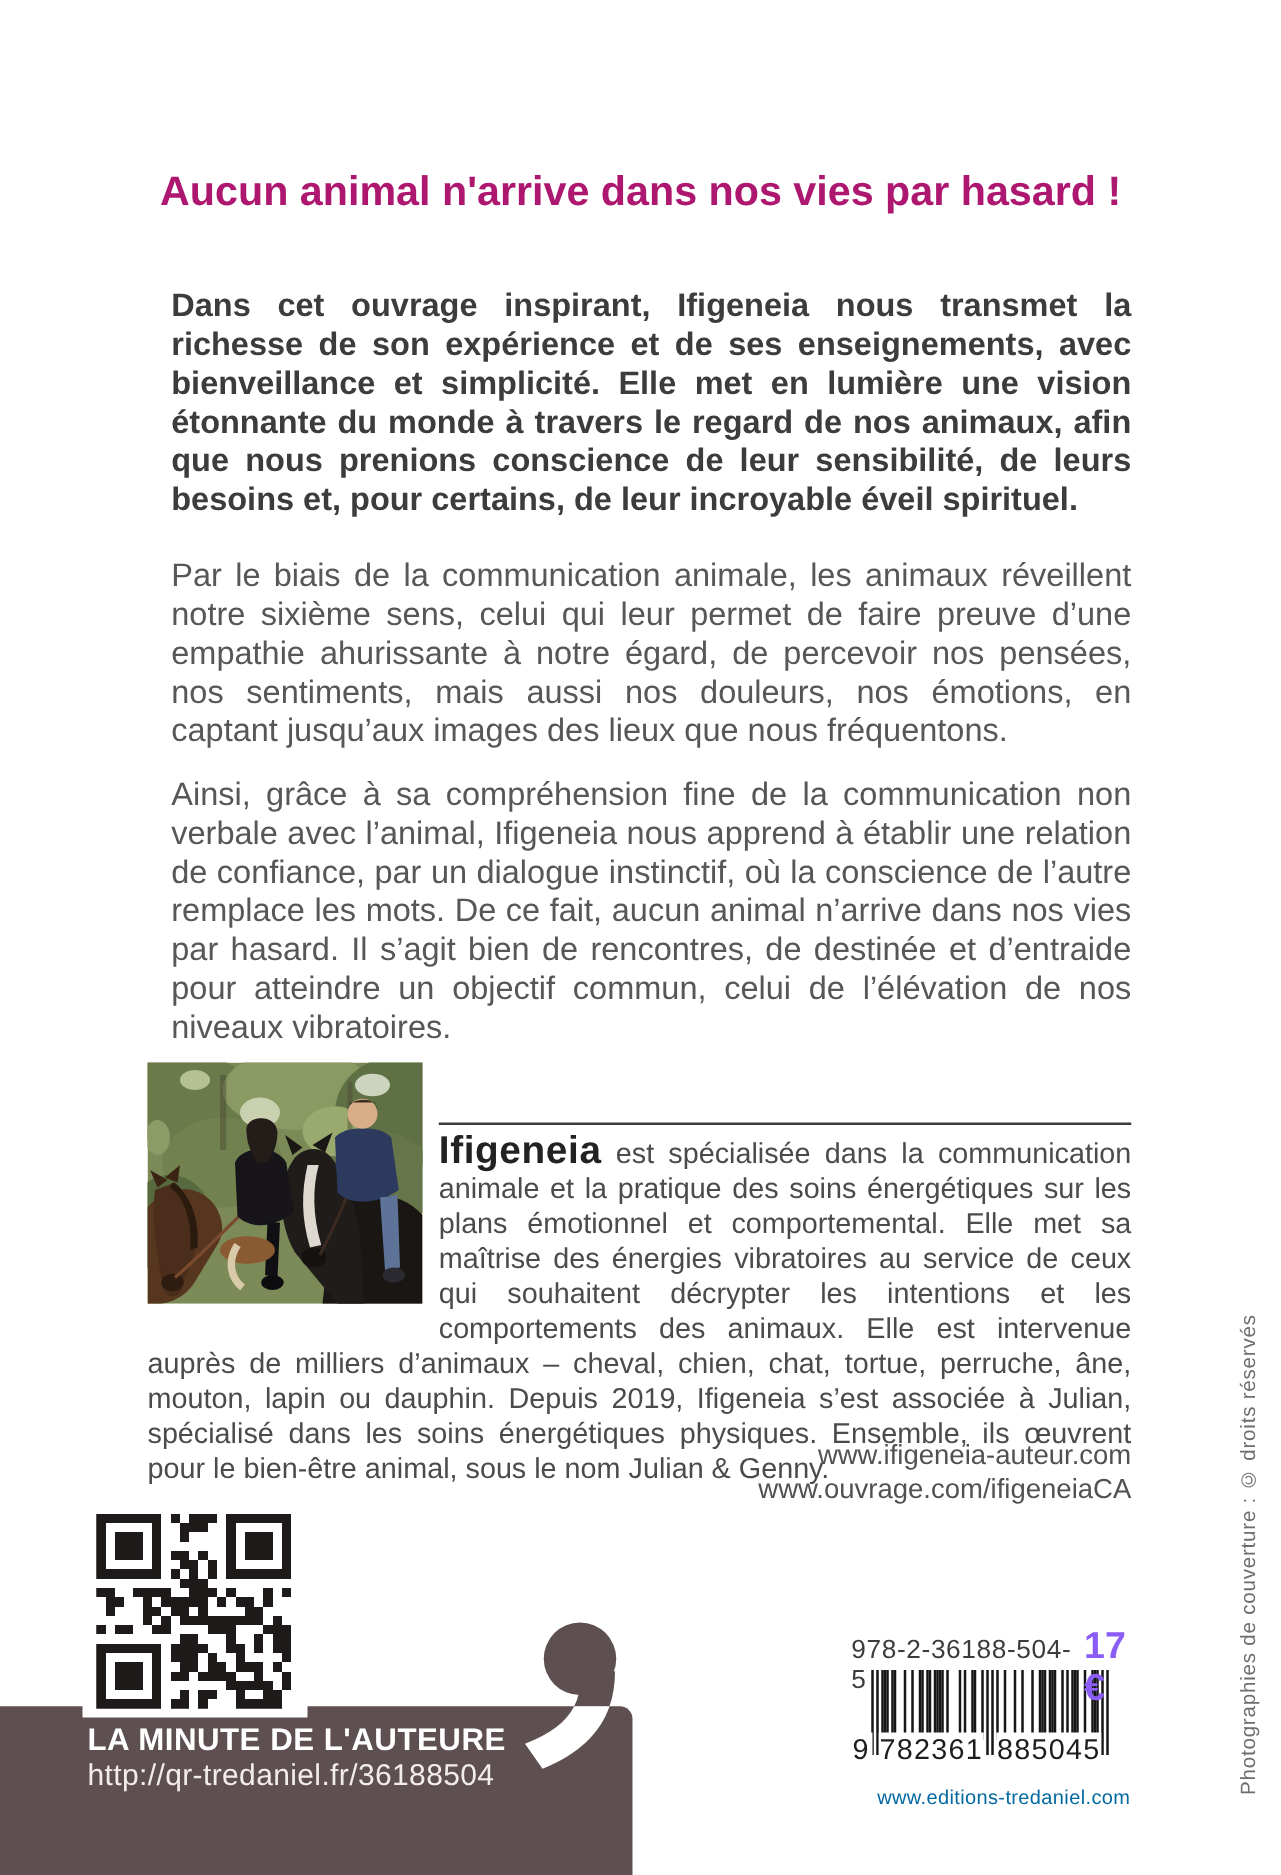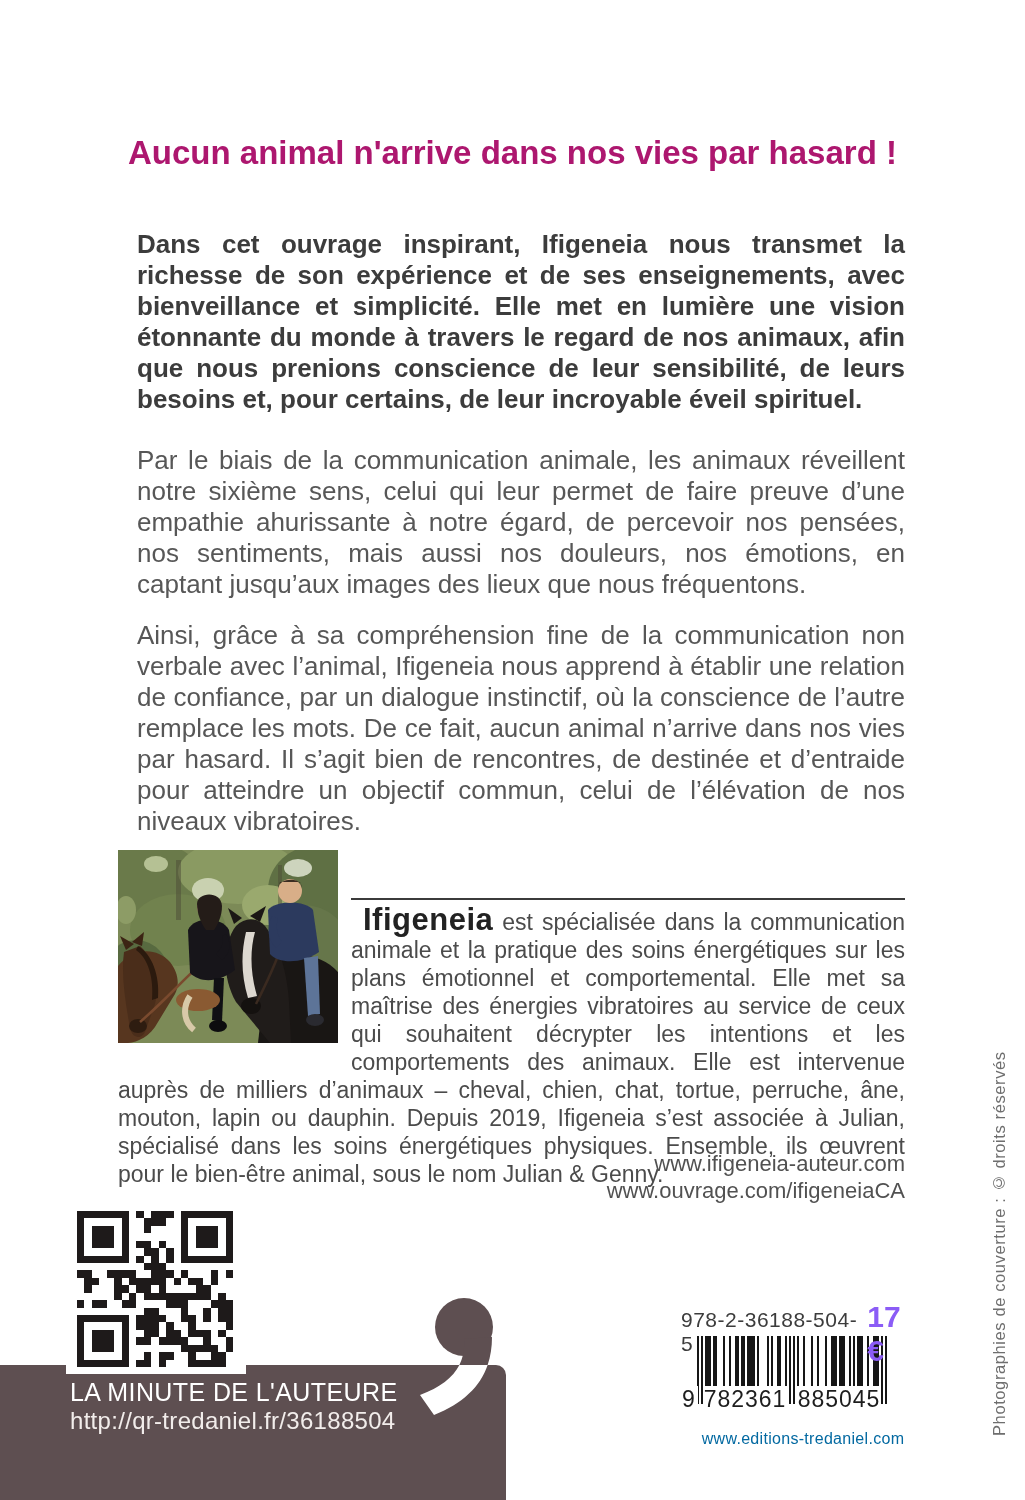--- a/index.html
+++ b/index.html
@@ -19,41 +19,41 @@
   .para.p2{top:419px;}
   .para.p3{top:594px;}
 
   .bio{position:absolute;top:850px;left:118px;width:787px;}
   .bio-photo{float:left;width:220px;height:193px;margin-right:13px;margin-bottom:6px;}
   .bio-photo svg{display:block;width:220px;height:193px;}
   .bio-rule{height:2px;background:#3b3b3b;overflow:hidden;margin-top:48px;}
   .bio-text{
     text-align:justify;font-size:23px;line-height:28px;color:#4b4b4b;margin-top:6px;
   }
-  .bio-name{font-weight:bold;font-size:31px;color:#222;letter-spacing:0.5px;margin-left:12px;}
+  .bio-name{font-weight:bold;font-size:31px;color:#222;letter-spacing:0.5px;}
 
   .links{
     position:absolute;top:1150px;right:120px;text-align:right;
     font-size:22px;line-height:27px;color:#515151;
   }
   .links div{white-space:nowrap;}
 
   .qr-box{
     position:absolute;left:66px;top:1198px;width:180px;height:176px;
     background:#fff;z-index:3;
   }
   .qr-box svg{position:absolute;left:11px;top:13px;width:156px;height:156px;}
 
   .footer-bar{
     position:absolute;left:0;top:1365px;width:506px;height:135px;
     background:#5e4f51;border-top-right-radius:10px;z-index:1;
   }
   .footer-title{
     position:absolute;left:70px;top:1378px;z-index:4;color:#ffffff;
-    font-size:25px;font-weight:normal;letter-spacing:0.4px;white-space:nowrap;
+    font-size:25px;font-weight:bold;letter-spacing:0.4px;white-space:nowrap;
   }
   .footer-url{
     position:absolute;left:70px;top:1407px;z-index:4;color:#f2edeb;
     font-size:24px;letter-spacing:0.3px;white-space:nowrap;
   }
   .comma-logo{position:absolute;left:400px;top:1293px;width:118px;height:140px;z-index:5;}
 
   .isbn-row{
     position:absolute;left:681px;top:1300px;width:244px;z-index:2;
     display:flex;justify-content:flex-start;align-items:baseline;

